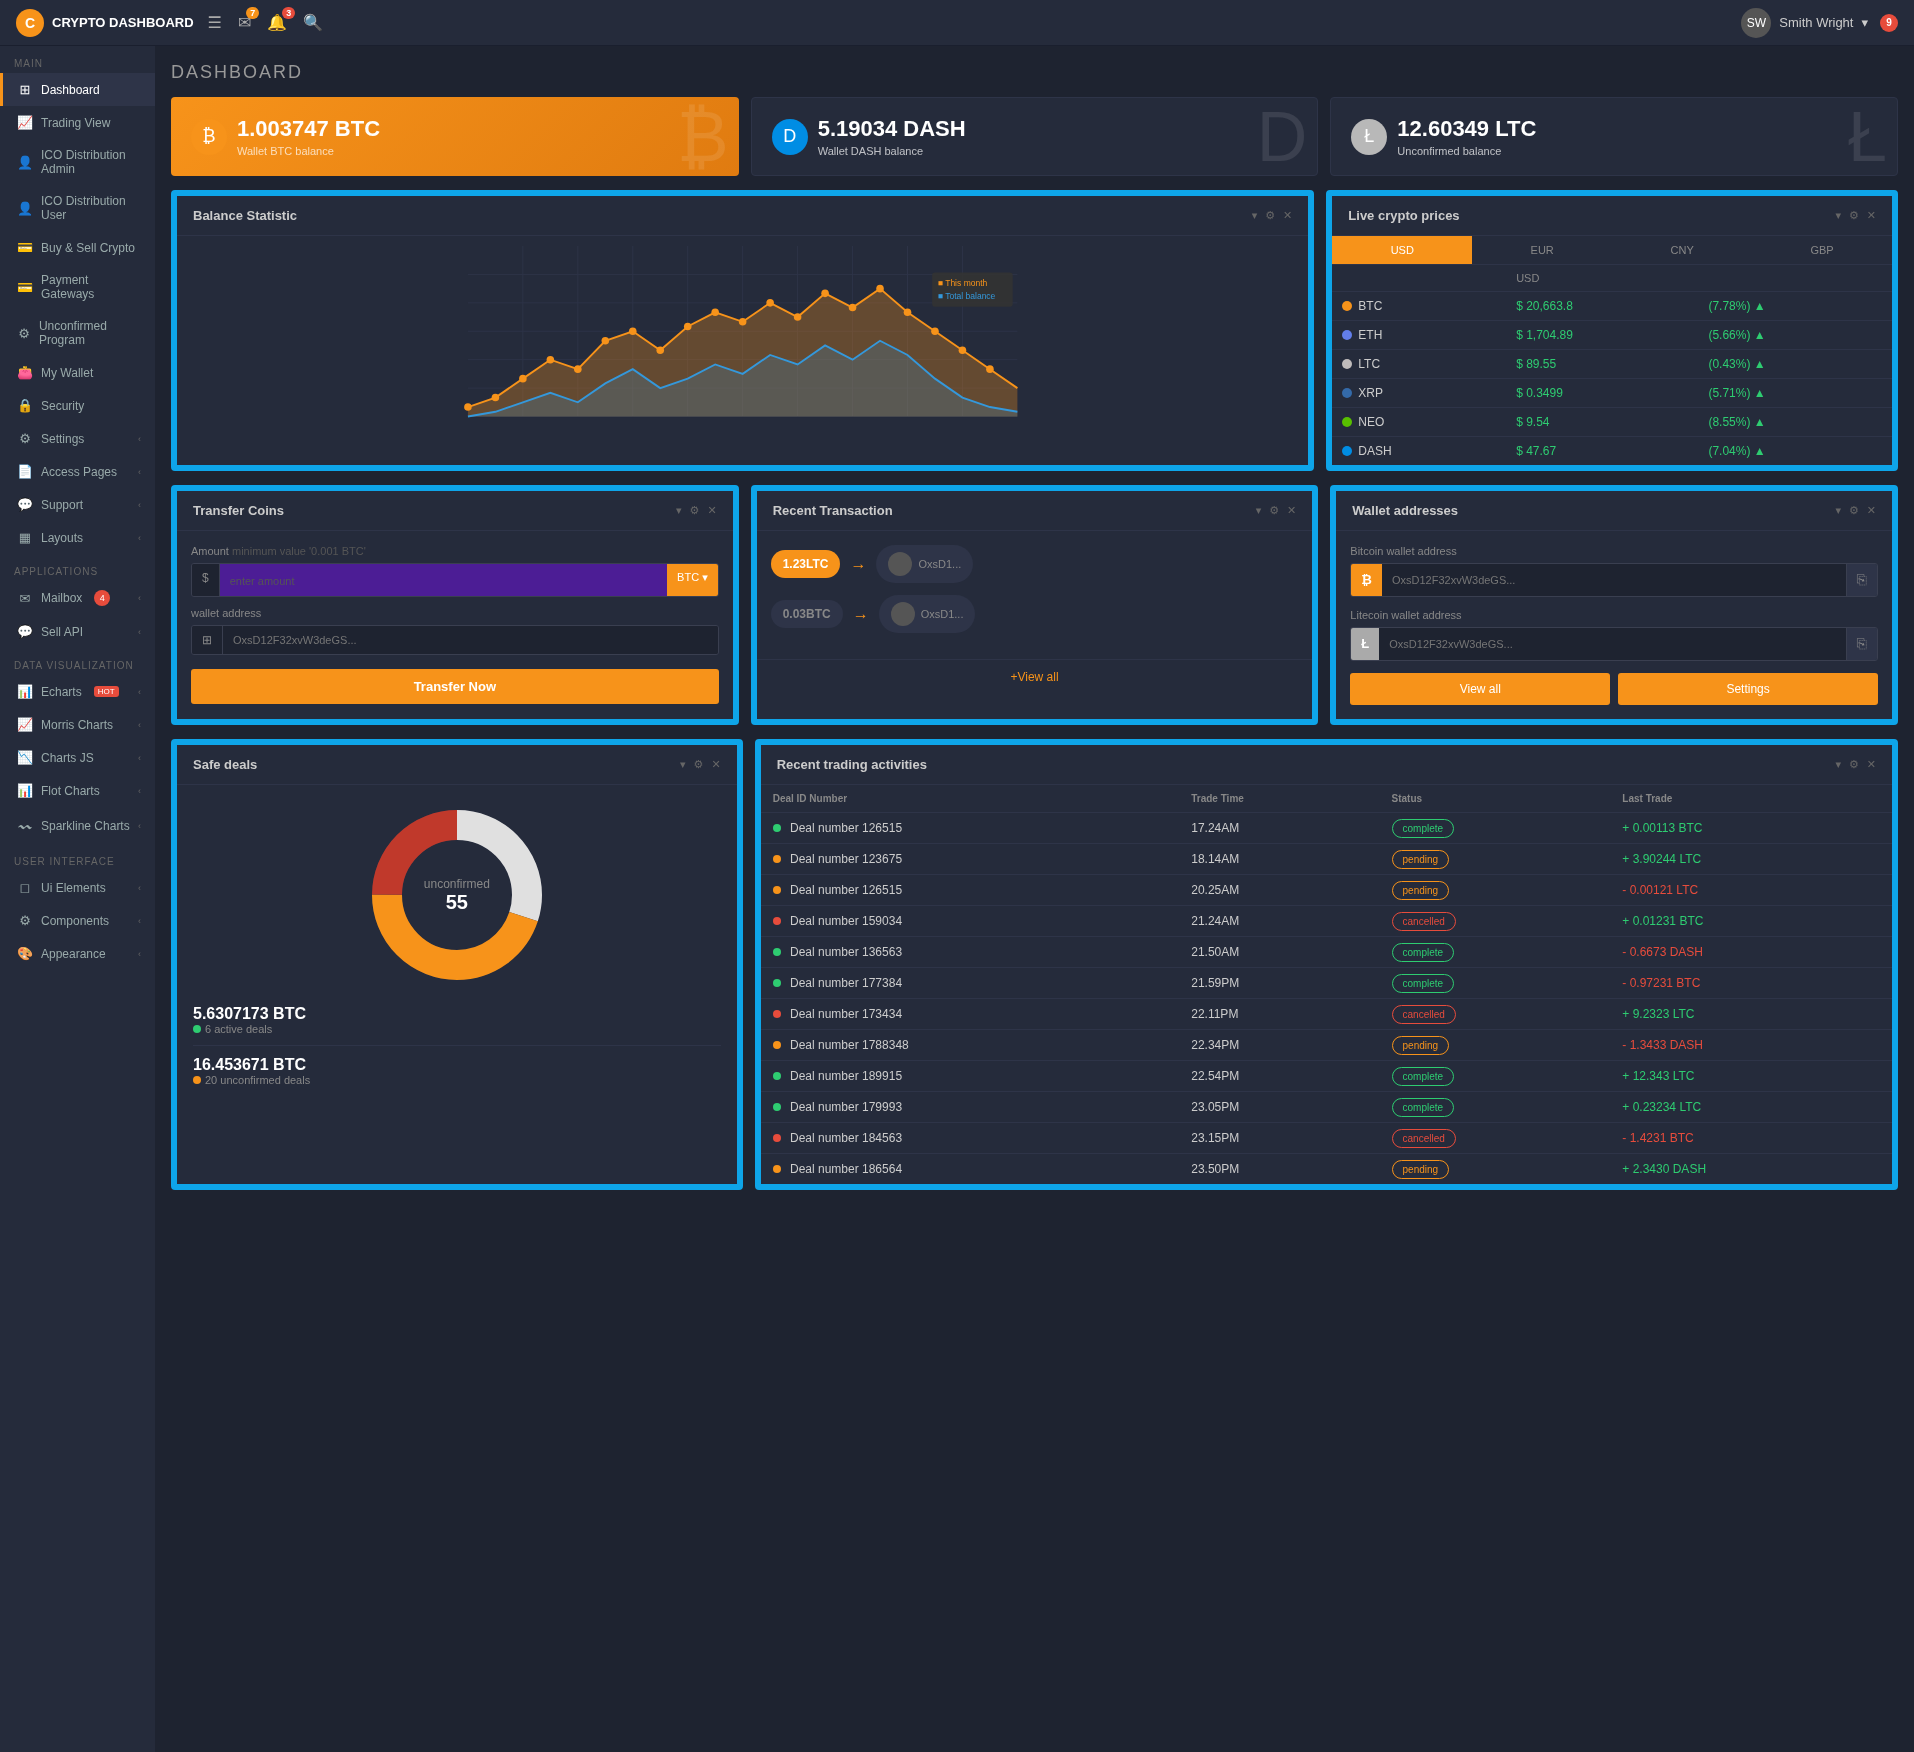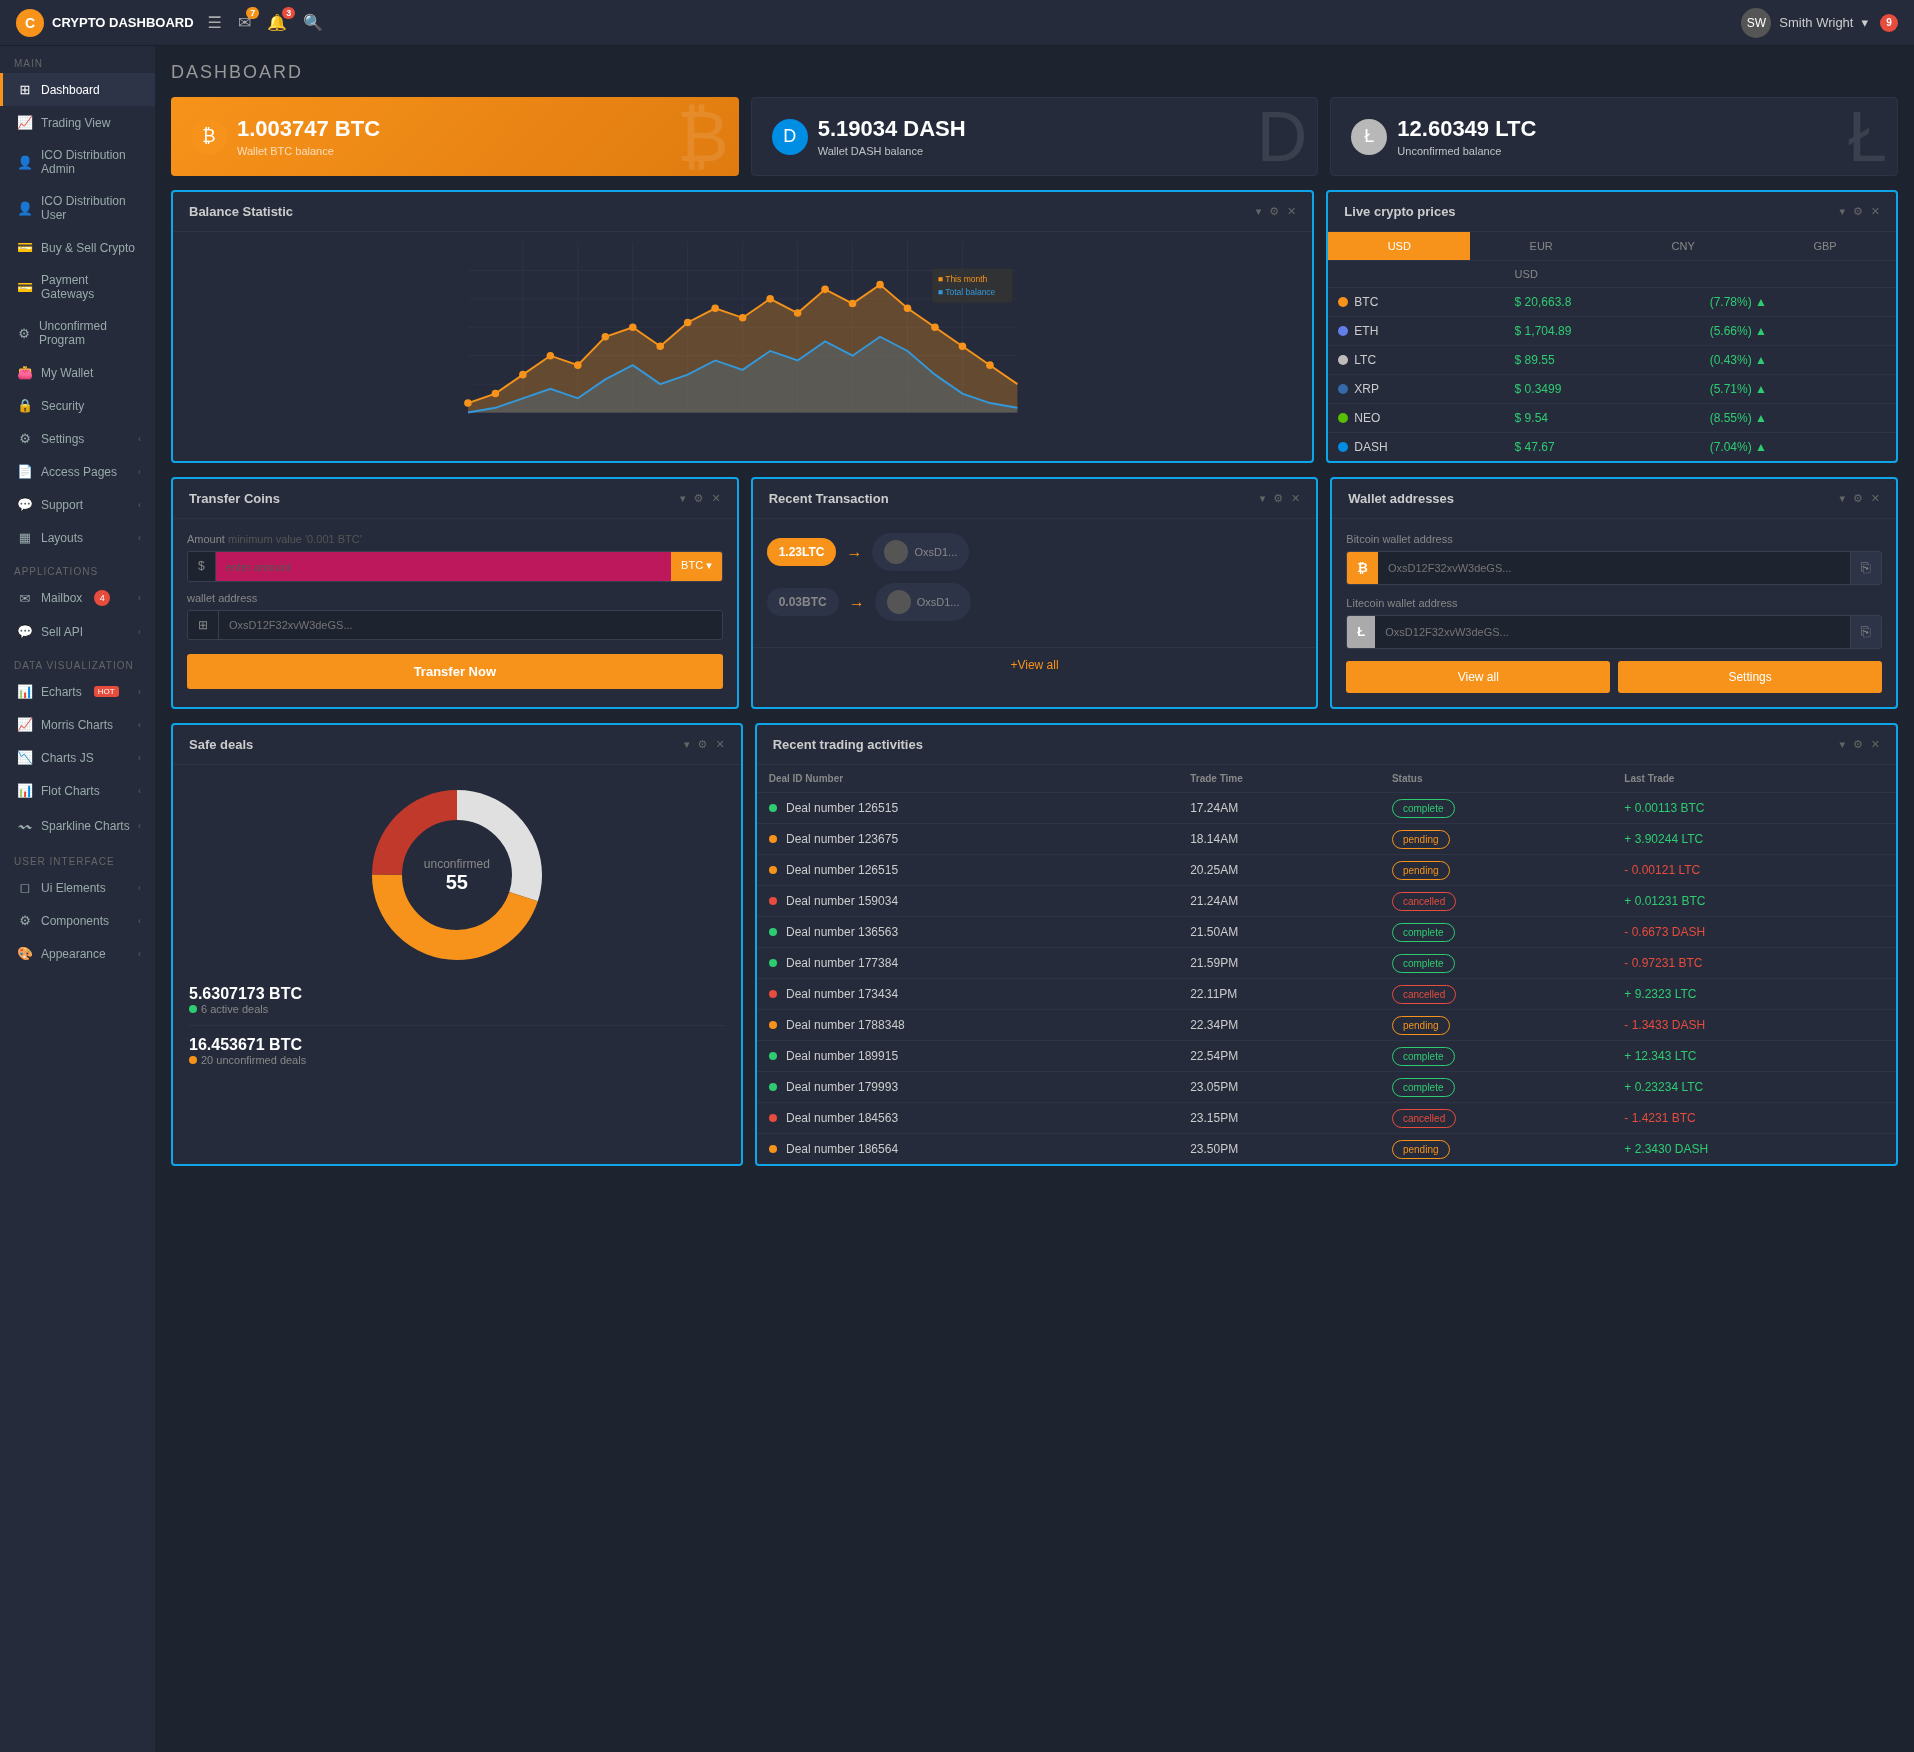--- a/index.html
+++ b/index.html
@@ -50,21 +50,21 @@
     .card-stat-text .label { font-size: 11px; color: rgba(255,255,255,0.7); margin-top: 3px; }
     .card-bg-icon { font-size: 70px; color: rgba(255,255,255,0.1); position: absolute; right: 10px; top: 50%; transform: translateY(-50%); }
     .card-icon { width: 36px; height: 36px; border-radius: 50%; display: flex; align-items: center; justify-content: center; font-size: 18px; color: #fff; margin-right: 10px; }
     .card-icon.btc { background: #f7931a; }
     .card-icon.dash { background: #008de4; }
     .card-icon.ltc { background: #b8b8b8; }
     .card-left { display: flex; align-items: center; }
 
     
     .middle-row { display: grid; grid-template-columns: 2fr 1fr; gap: 12px; margin-bottom: 14px; }
-    .panel { background: #252b3b; border-radius: 4px; border: 2px solid #0ea5e9; }
+    .panel { background: #252b3b; border-radius: 4px; border: 6px solid #0ea5e9; }
     .panel-header { display: flex; align-items: center; justify-content: space-between; padding: 12px 16px; border-bottom: 1px solid #2e3448; }
     .panel-title { font-size: 13px; color: #ccc; font-weight: 600; }
     .panel-controls { display: flex; gap: 8px; align-items: center; color: #666; font-size: 11px; }
     .panel-controls span { cursor: pointer; }
 
     
     .chart-area { padding: 10px; height: 200px; position: relative; }
     .chart-svg { width: 100%; height: 100%; }
 
     
@@ -87,21 +87,21 @@
     .dot-dash { background: #008de4; }
 
     
     .bottom-row { display: grid; grid-template-columns: 1fr 1fr 1fr; gap: 12px; margin-bottom: 14px; }
 
     
     .transfer-form { padding: 14px; }
     .form-label { font-size: 11px; color: #888; margin-bottom: 6px; }
     .input-group { display: flex; align-items: stretch; border: 1px solid #3a3f50; border-radius: 3px; overflow: hidden; margin-bottom: 10px; }
     .input-prefix { background: #1e2330; color: #888; padding: 7px 10px; font-size: 12px; border-right: 1px solid #3a3f50; }
-    .input-group input { flex: 1; background: #be185d; border: none; color: #ccc; padding: 7px 10px; font-size: 13px; outline: none; }
+    .input-group input { flex: 1; background: #4c1d95; border: none; color: #ccc; padding: 7px 10px; font-size: 16px; outline: none; }
     .input-group input::placeholder { color: #555; font-size: 11px; }
     .input-suffix { background: #f7931a; color: #fff; padding: 7px 10px; font-size: 11px; cursor: pointer; }
     .wallet-input { display: flex; align-items: stretch; border: 1px solid #3a3f50; border-radius: 3px; overflow: hidden; margin-bottom: 14px; }
     .wallet-input-icon { background: #1e2330; color: #888; padding: 7px 10px; font-size: 12px; border-right: 1px solid #3a3f50; }
     .wallet-input input { flex: 1; background: #1e2330; border: none; color: #888; padding: 7px 10px; font-size: 11px; outline: none; }
     .btn-orange { background: #f7931a; color: #fff; border: none; padding: 10px 20px; border-radius: 3px; cursor: pointer; font-size: 13px; font-weight: 600; width: 100%; }
 
     
     .transaction-list { padding: 14px; }
     .tx-item { display: flex; align-items: center; margin-bottom: 12px; }

